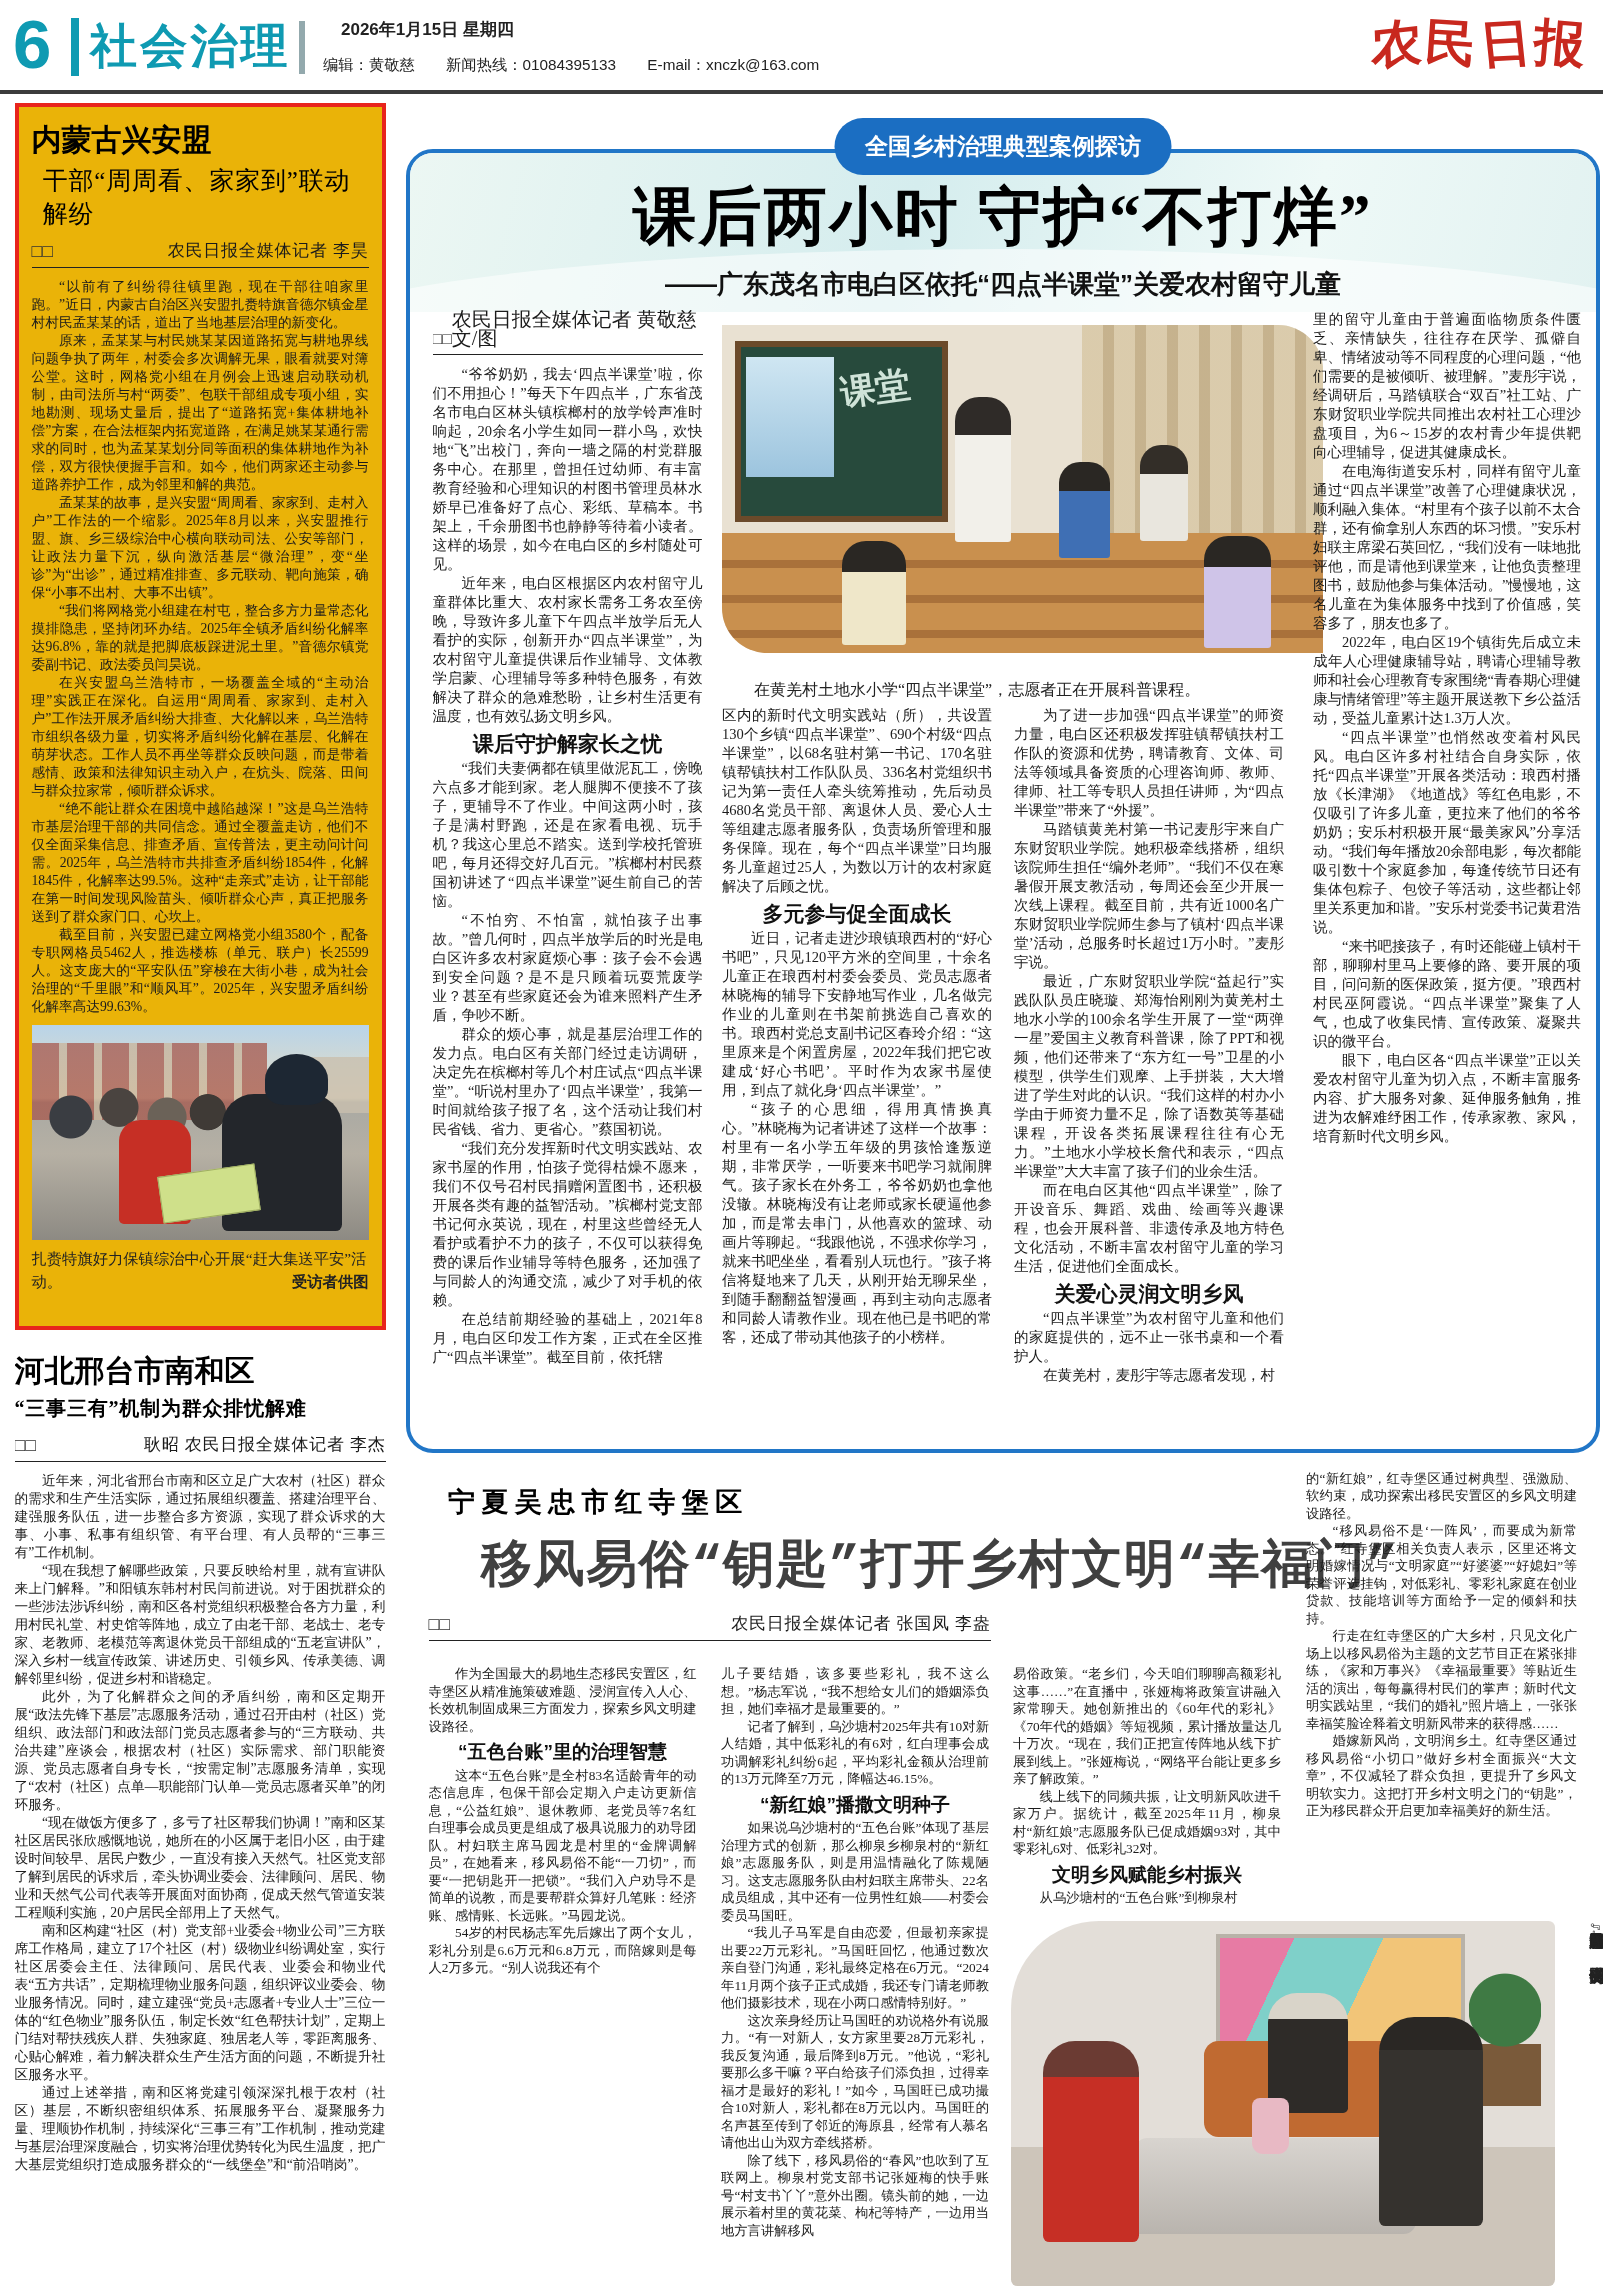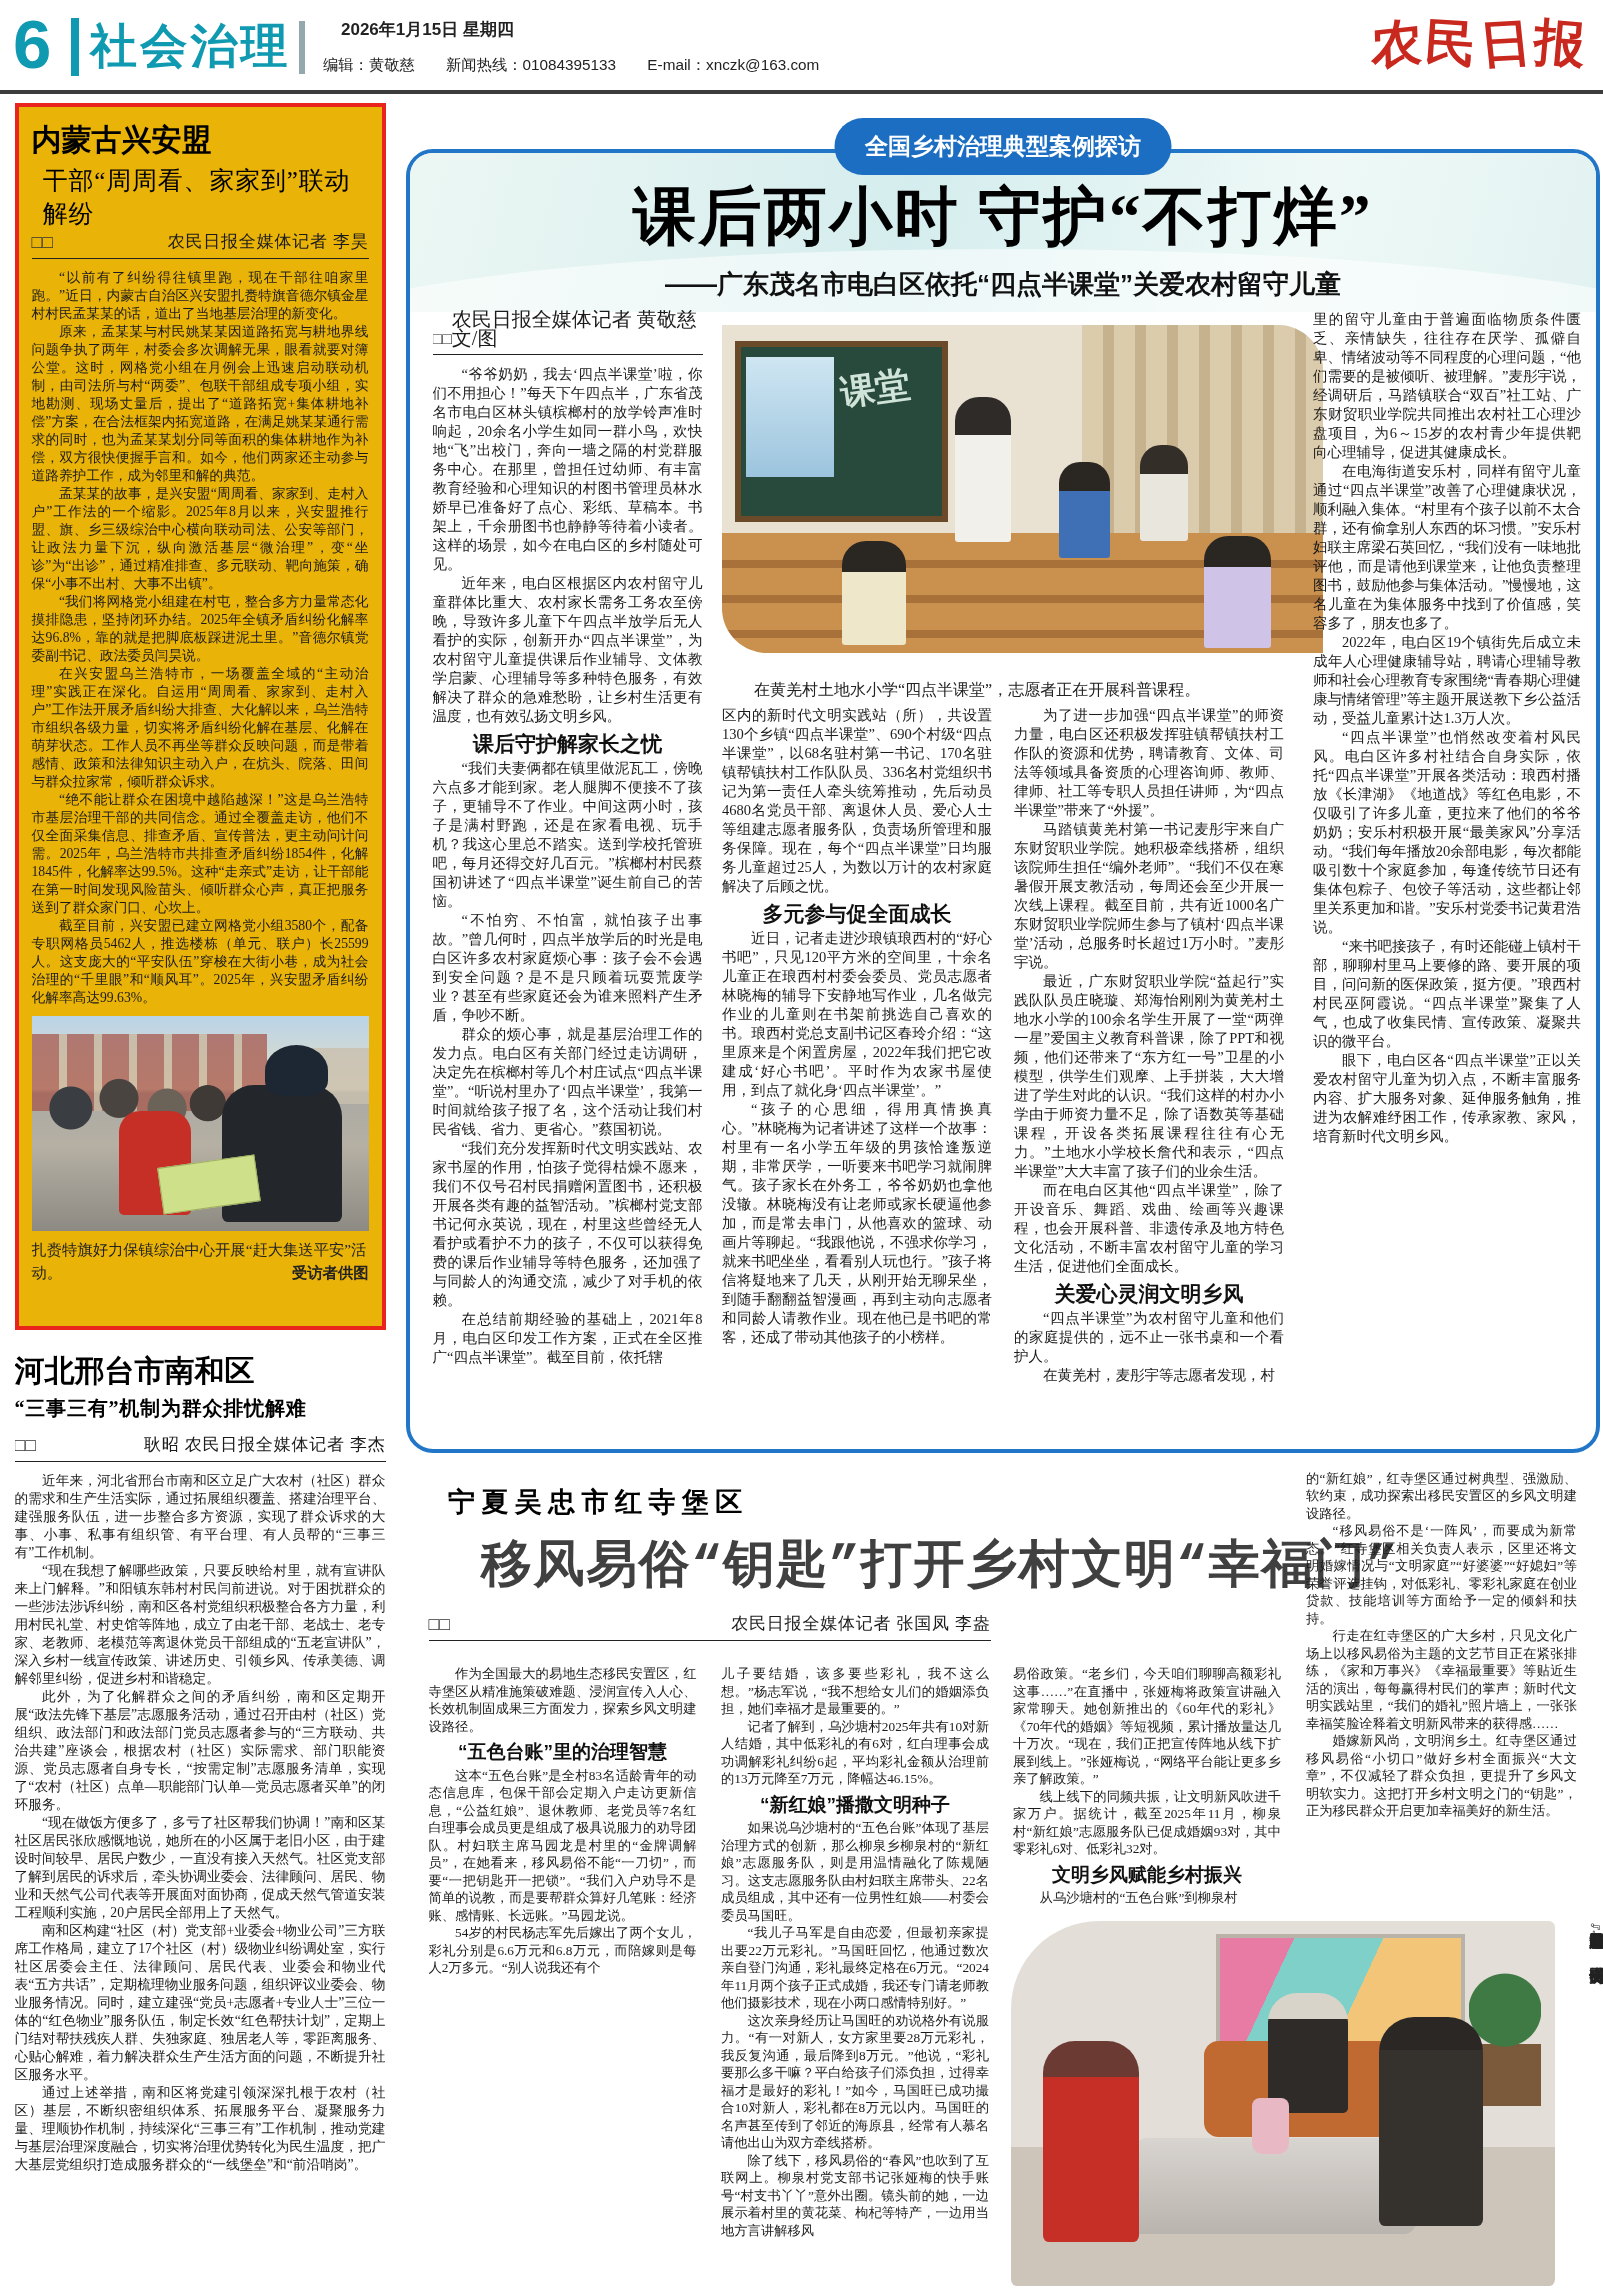--- a/index.html
+++ b/index.html
@@ -32,21 +32,21 @@
   h4.subhead{margin:8px 0 6.4px;text-align:center;font-family:"Liberation Sans","DejaVu Sans",sans-serif;
              font-weight:900;color:#111;}
   .byline-row{display:flex;justify-content:space-between;align-items:flex-end;
               border-bottom:1.6px solid #222;padding-bottom:4.8px;margin-bottom:9.6px;}
   .byline-row .marks{font-size:17.7px;color:#333;}
   .byline-row .who{font-size:17px;letter-spacing:0.8px;}
   
   .left-col{position:absolute;left:14.5px;top:103px;width:371px;}
   .red-box{box-sizing:border-box;border:4px solid #e8241c;padding:13px 13px 9.6px;height:1227px;overflow:hidden;background:#eab308;}
   .kicker1{font-family:"Liberation Sans","DejaVu Sans",sans-serif;font-weight:900;font-size:30px;color:#000;margin:0 0 3.2px;}
-  .title1{font-size:25px;font-weight:500;letter-spacing:0.8px;margin:0 0 0;padding-left:11.2px;color:#000;}
+  .title1{font-size:25px;font-weight:500;letter-spacing:0.8px;margin:0 0 9px;padding-left:11.2px;color:#000;}
   .a-body{font-size:13.7px;line-height:18px;}
   .photo-wrap{margin-top:9.6px;}
   .caption{font-size:15.3px;line-height:22.5px;margin-top:8px;font-style:normal;color:#222;}
   .caption .credit{float:right;font-family:"Liberation Sans","DejaVu Sans",sans-serif;font-weight:700;font-style:normal;}
   .article2{margin-top:21px;height:932px;overflow:hidden;}
   .title2{font-size:20px;font-weight:700;letter-spacing:0.8px;margin:0 0 11.2px;color:#000;}
   
   .ph{position:relative;overflow:hidden;}
   .ph div{position:absolute;}
   .ph1{width:100%;height:215px;background:linear-gradient(#b9d4e8 0%,#e6ddc4 34%,#a9a9a3 36%,#b6b0a4 60%,#8d8a83 100%);}

